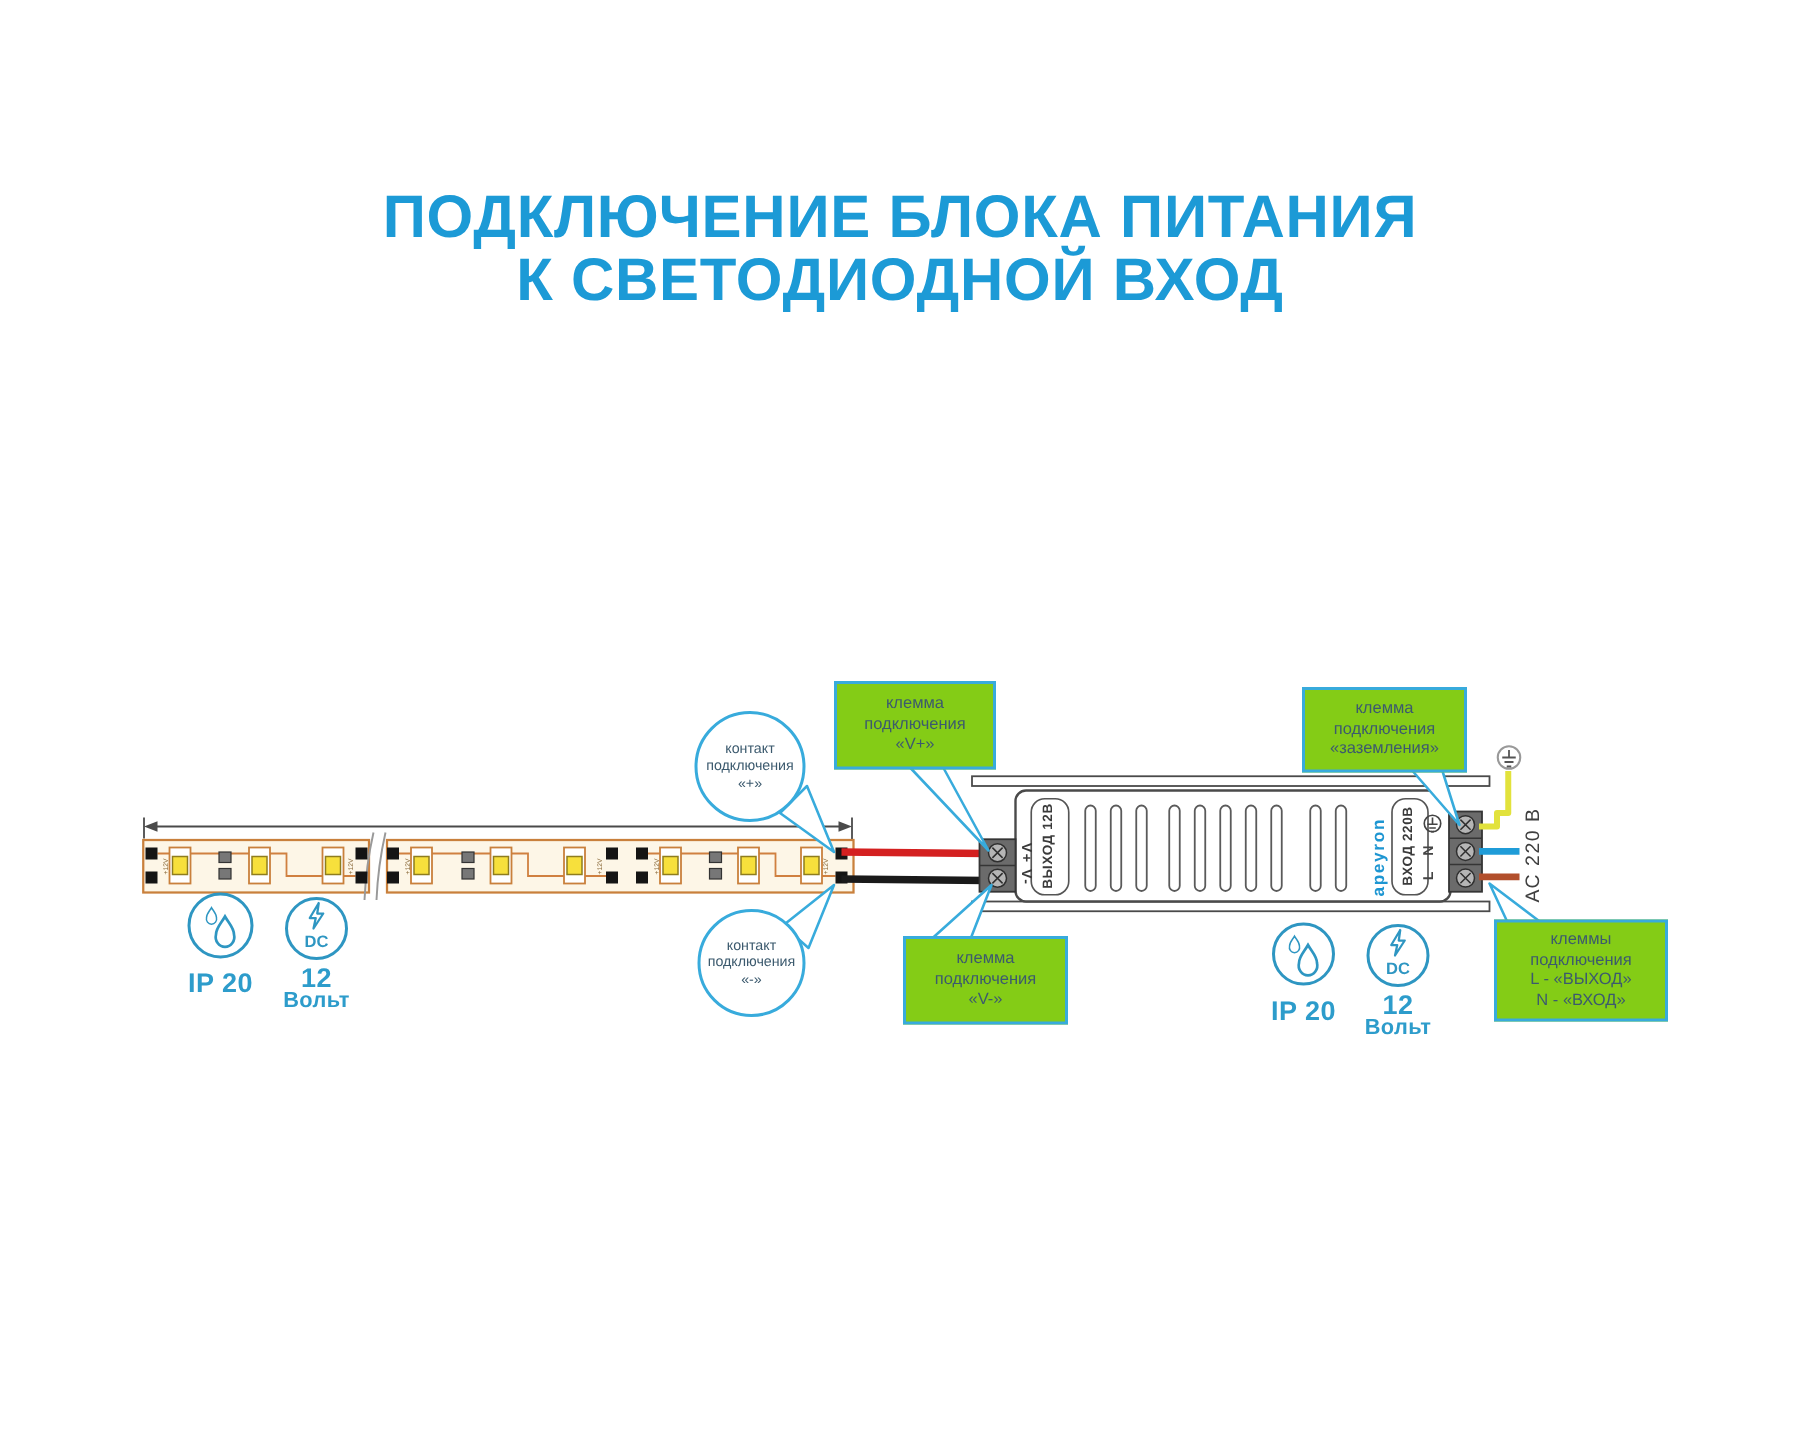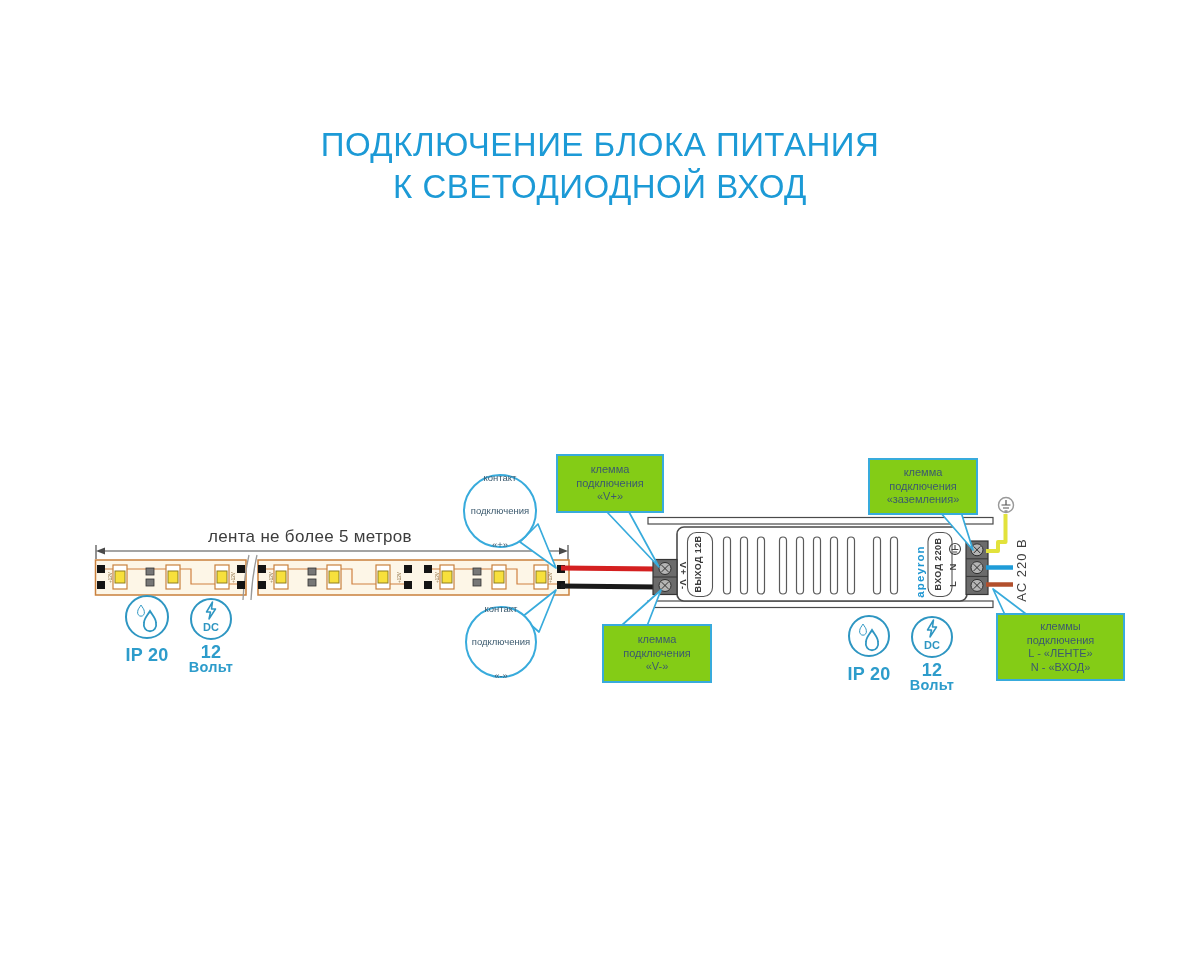--- a/index.html
+++ b/index.html
@@ -1,28 +1,28 @@
 <!DOCTYPE html>
 <html><head>
 <meta charset="utf-8">
 <style>
   html,body{margin:0;padding:0;background:#fff;}
   #canvas{position:relative;width:1200px;height:960px;background:#fff;overflow:hidden;
           font-family:"Liberation Sans",sans-serif;}
   #diagram-svg{position:absolute;left:0;top:0;z-index:1;}
   .abs{position:absolute;z-index:2;}
-  .title{width:1200px;text-align:center;color:#1c9ad6;font-weight:normal;
-         font-size:33px;letter-spacing:.5px;line-height:42px;}
+  .title{width:1200px;text-align:center;color:#1c9ad6;font-weight:bold;
+         font-size:40px;letter-spacing:.5px;line-height:42px;}
   .dim-label{width:260px;text-align:center;color:#3d3d3d;font-size:17px;letter-spacing:.3px;}
   .co{box-sizing:border-box;background:#84cc16;border:2px solid #38abdc;color:#3c5a6e;
       text-align:center;font-size:11px;line-height:13.5px;padding:7px 2px;}
   .co span{display:block;}
   .co-circle{box-sizing:border-box;background:#fff;border:2px solid #38abdc;border-radius:50%;
       color:#3c5a6e;text-align:center;font-size:9.5px;line-height:11.5px;
-      display:flex;flex-direction:column;justify-content:center;gap:22px;}
+      display:flex;flex-direction:column;justify-content:center;}
   .co-circle span{display:block;}
   .rot-ccw{transform:rotate(-90deg);transform-origin:50% 50%;}
   .rot-cw{transform:rotate(90deg);transform-origin:50% 50%;}
   .psu-label{color:#3a3a3a;font-size:9px;font-weight:bold;letter-spacing:.4px;
              text-align:center;white-space:nowrap;}
   .brand{color:#1e96d2;font-size:11.5px;font-weight:bold;letter-spacing:1.1px;text-align:center;}
   .nl{color:#444;font-size:9.5px;font-weight:bold;text-align:center;}
   .ac-label{color:#3f3f3f;font-size:13px;letter-spacing:1px;text-align:center;white-space:nowrap;}
   .badge-text{color:#2d9ccb;font-size:18px;letter-spacing:.3px;text-align:center;font-weight:600;}
 </style>
@@ -190,44 +190,43 @@
     <polygon points="940,512 961,512 973,550"></polygon>
     <polygon points="1006,617 1030,617 993,589"></polygon>
   </g>
 </svg>
 
 <div class="abs title" style="left:0;top:124px;">
   <div>ПОДКЛЮЧЕНИЕ БЛОКА ПИТАНИЯ</div>
   <div>К СВЕТОДИОДНОЙ ВХОД</div>
 </div>
 
-<div class="abs dim-label" style="left:180px;top:527px;">лента не более 5 метров</div>
 
 <div class="abs co" style="left:556px;top:454px;width:108px;">
   <span>клемма</span>
   <span>подключения</span>
   <span>«V+»</span>
 </div>
 
 <div class="abs co" style="left:602px;top:624px;width:110px;">
   <span>клемма</span>
   <span>подключения</span>
   <span>«V-»</span>
 </div>
 
 <div class="abs co" style="left:868px;top:458px;width:110px;padding:6px 1px;">
   <span>клемма</span>
   <span>подключения</span>
   <span>«заземления»</span>
 </div>
 
-<div class="abs co" style="left:996px;top:613px;width:129px;padding:5px 1px;">
+<div class="abs co" style="left:996px;top:613px;width:116px;padding:5px 1px;">
   <span>клеммы</span>
   <span>подключения</span>
-  <span>L - «ЛЕНТЕ»</span>
+  <span>L - «ВЫХОД»</span>
   <span>N - «ВХОД»</span>
 </div>
 
 <div class="abs co-circle" style="left:463px;top:474px;width:74px;height:74px;">
   <span>контакт</span>
   <span>подключения</span>
   <span>«+»</span>
 </div>
 
 <div class="abs co-circle" style="left:465px;top:606px;width:72px;height:72px;">

